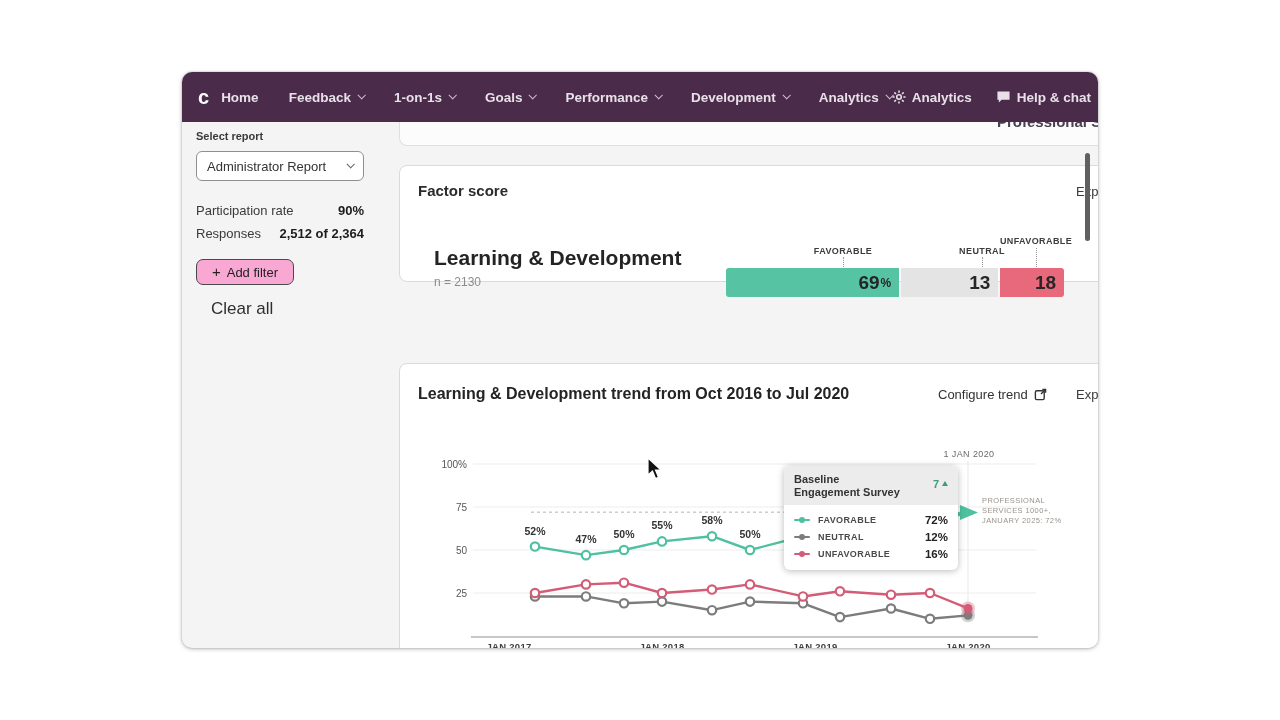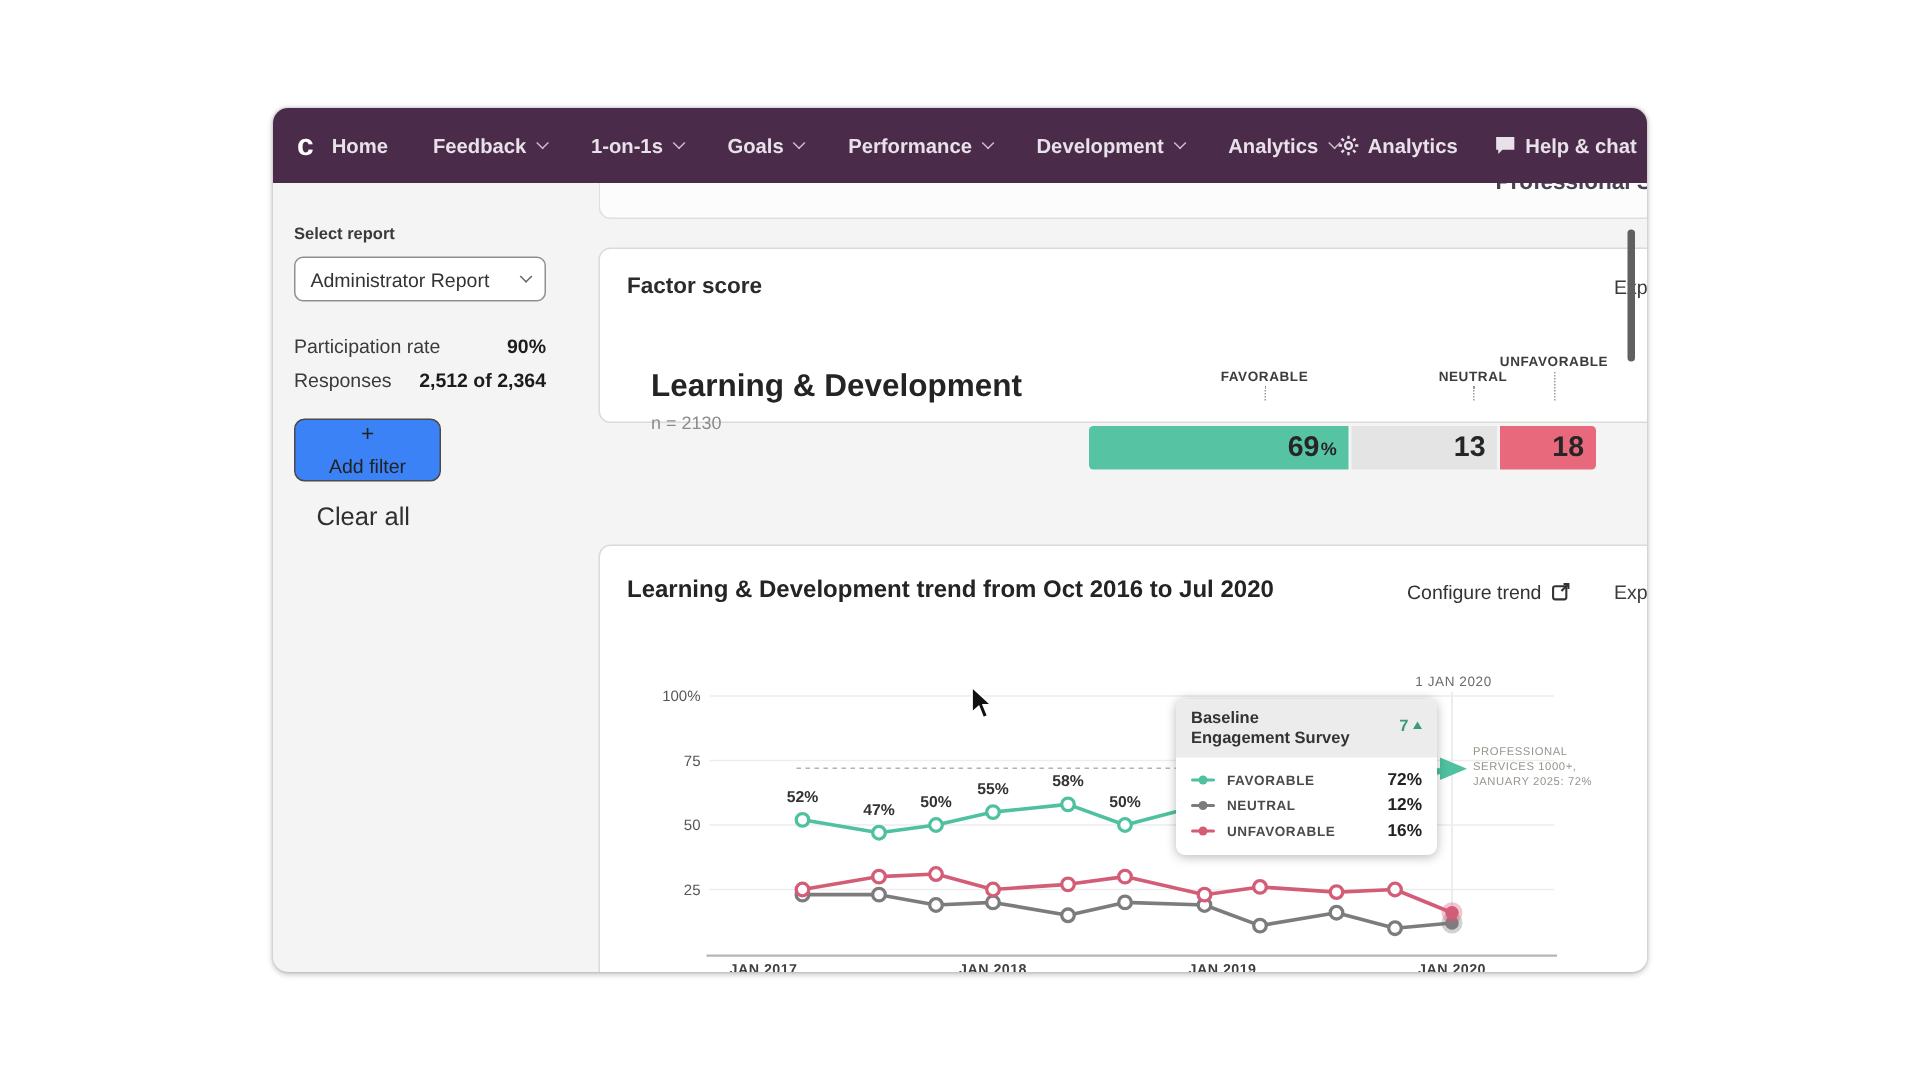--- a/index.html
+++ b/index.html
@@ -14,54 +14,54 @@
   .logo { width:26px; text-align:center; color:#fff; font-size:20px; font-weight:800; margin-right:12px; }
   .nav-links { display:flex; align-items:center; gap:30px;text-align:right; }
   .nav-item { display:flex; align-items:center; color:#e9e1e9; font-size:13.5px; font-weight:600; cursor:pointer; white-space:nowrap; }
   .chev { width:6px; height:6px; border-right:1.6px solid #cdbccd; border-bottom:1.6px solid #cdbccd;
           transform:rotate(45deg) translateY(-1px); margin-left:7px; margin-top:-2px; }
   .nav-right { margin-left:auto; display:flex; align-items:center; gap:24px; }
   .nav-util { display:flex; align-items:center; gap:6px; color:#e9e1e9; font-size:13.5px; font-weight:600; cursor:pointer; white-space:nowrap; }
 
   
   .body-row { display:flex; height:526px; }
-  .sidebar { width:216px; padding:28px 16px 0 14px; flex:none; }
+  .sidebar { width:216px; padding:8px 16px 0 14px; flex:none; }
   .main { flex:1; position:relative; overflow:hidden; }
 
   
   .side-label { font-size:11px; font-weight:700; color:#3a3a3a; margin-bottom:9px; }
   .select-box { width:168px; height:30px; background:#fff; border:1px solid #8f8f8f; border-radius:6px;
                 display:flex; align-items:center; padding:0 10px; font-size:13px; color:#333; cursor:pointer; }
   .select-box .chev { border-color:#666; margin-left:auto; }
   .stats { margin-top:22px; width:168px; }
   .stat-row { display:flex; justify-content:space-between; font-size:13px; color:#3a3a3a; margin-bottom:8px; }
   .stat-row b { color:#1c1c1c; font-weight:700; text-align:right; }
-  .add-filter-btn { margin-top:18px; width:98px; height:42px; background:#3b82f6; border:1px solid #4a4a4a; border-radius:7px;
-                    display:flex; align-items:center; justify-content:center; gap:6px; font-size:13px; color:#222; cursor:pointer;flex-direction:column; }
+  .add-filter-btn { margin-top:18px; width:98px; height:26px; background:#f9a8d4; border:1px solid #4a4a4a; border-radius:7px;
+                    display:flex; align-items:center; justify-content:center; gap:6px; font-size:13px; color:#222; cursor:pointer; }
   .plus-glyph::before { content:"+"; font-size:15px; line-height:1; color:#222; }
   .clear-all { margin:14px 0 1px 15px; font-size:17px; color:#2f2f2f; cursor:pointer; display:inline-block; }
 
   
   .sliver { position:absolute; left:1px; top:0; width:740px; height:24px; background:#fcfcfc;
             border:1px solid #e0dfe0; border-top:none; border-radius:0 0 8px 8px; }
   .page-heading-clip { position:absolute; left:599px; top:-9px; font-size:15px; font-weight:700; color:#4a4150; white-space:nowrap; z-index:2; }
 
   .card { position:absolute; left:1px; width:740px; background:#fff; border:1px solid #dbdadb; border-radius:8px; }
   .factor-card { top:43px; height:117px; }
   .trend-card  { top:241px; height:430px; }
 
   .card-title { position:absolute; left:18px; top:16px; font-size:15px; font-weight:700; color:#2b2b2b; }
   .export-link { position:absolute; left:676px; top:18px; font-size:13px; color:#3a3a3a; white-space:nowrap; cursor:pointer; }
 
   .factor-name { position:absolute; left:34px; top:80px; font-size:21px; font-weight:700; color:#242424; white-space:nowrap; }
   .sample-size { position:absolute; left:34px; top:109px; font-size:12px; color:#8b8b8b; }
 
   .seg-label { position:absolute; transform:translateX(-50%); font-size:9px; font-weight:700; letter-spacing:.4px; color:#3c3c3c; white-space:nowrap; }
   .leader { position:absolute; width:0; border-left:1px dotted #9a9a9a; }
-  .score-bar { position:absolute; left:326px; top:118px; width:338px; height:29px; display:flex; gap:2px; }
+  .score-bar { position:absolute; left:326px; top:102px; width:338px; height:29px; display:flex; gap:2px; }
   .seg { height:100%; display:flex; align-items:center; justify-content:flex-end; padding-right:8px;
          font-size:19px; font-weight:700; color:#262626; overflow:hidden; }
   .seg:first-child { border-radius:3px 0 0 3px; }
   .seg:last-child  { border-radius:0 3px 3px 0; }
   .seg .pct-sign { font-size:12px; font-weight:700; margin-left:1px; }
 
   .trend-title { position:absolute; left:18px; top:21px; font-size:16px; font-weight:700; color:#242424; white-space:nowrap; }
   .configure-link { position:absolute; left:538px; top:23px; display:flex; align-items:center; gap:6px;
                     font-size:13px; color:#333; white-space:nowrap; cursor:pointer; }
   .trend-export { top:23px; }

